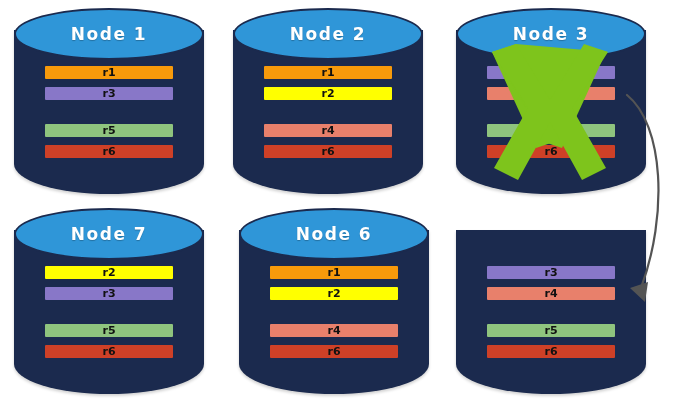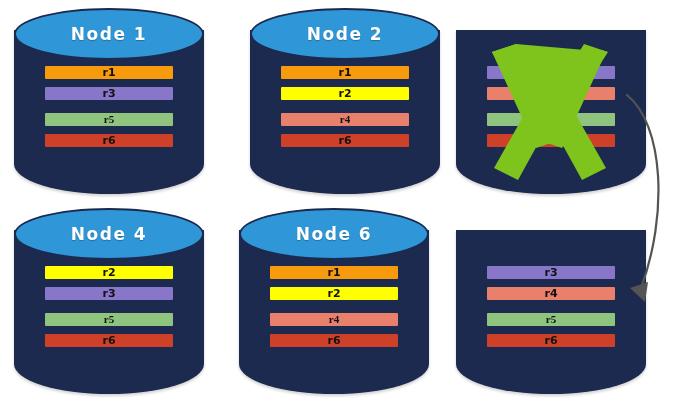--- a/index.html
+++ b/index.html
@@ -69,21 +69,21 @@
   }
   .record {
     height: 13px;
     border-radius: 1px;
     display: flex;
     align-items: center;
     justify-content: center;
     position: relative;
   }
   .record + .record { margin-top: 8px; }
-  .record.gap-big { margin-top: 13px; font-family: Liberation Serif, serif; }
+  .record.gap-big { margin-top: 24px; }
   .record-label {
     font-size: 11px;
     font-weight: bold;
     color: #111111;
     line-height: 1;
   }
   
   .fail-x {
     position: absolute;
     left: 0;
@@ -121,21 +121,21 @@
       </div>
       <div class="record gap-big" style="background:#8fc47e;">
         <span class="record-label">r5</span>
       </div>
       <div class="record" style="background:#ce4027;">
         <span class="record-label">r6</span>
       </div>
     </div>
   </div>
 
-  <div class="node" style="left:250px; top:8px;padding-left:29px;">
+  <div class="node" style="left:233px; top:8px;padding-left:29px;">
     <div class="cyl-body"></div>
     <div class="cyl-top">
       <span class="node-label">Node 2</span>
     </div>
     <div class="records">
       <div class="record" style="background:#f79a0b;">
         <span class="record-label">r1</span>
       </div>
       <div class="record" style="background:#ffff00;">
         <span class="record-label">r2</span>
@@ -144,20 +144,23 @@
         <span class="record-label">r4</span>
       </div>
       <div class="record" style="background:#ce4027;">
         <span class="record-label">r6</span>
       </div>
     </div>
   </div>
 
   <div class="node" style="left:456px; top:8px;">
     <div class="cyl-body"></div>
+    <div class="cyl-top">
+      <span class="node-label">Node 3</span>
+    </div>
     <div class="records">
       <div class="record" style="background:#8877c8;">
         <span class="record-label">r3</span>
       </div>
       <div class="record" style="background:#e8806b;">
         <span class="record-label">r4</span>
       </div>
       <div class="record gap-big" style="background:#8fc47e;">
         <span class="record-label">r5</span>
       </div>
@@ -173,21 +176,21 @@
       <g fill="#7ec41c">
         <polygon points="36,44 60,36 152,44 130,38 98,96 70,100"></polygon>
       </g>
       <path fill="#7ec41c" d="M36,44 L60,36 L94,92 L128,36 L152,44 L116,100 L150,160 L126,172 L94,114 L62,172 L38,160 L72,100 Z"></path>
     </svg>
   </div>
 
   <div class="node" style="left:14px; top:208px;">
     <div class="cyl-body"></div>
     <div class="cyl-top">
-      <span class="node-label">Node 4</span>
+      <span class="node-label">Node 7</span>
     </div>
     <div class="records">
       <div class="record" style="background:#ffff00;">
         <span class="record-label">r2</span>
       </div>
       <div class="record" style="background:#8877c8;">
         <span class="record-label">r3</span>
       </div>
       <div class="record gap-big" style="background:#8fc47e;">
         <span class="record-label">r5</span>

